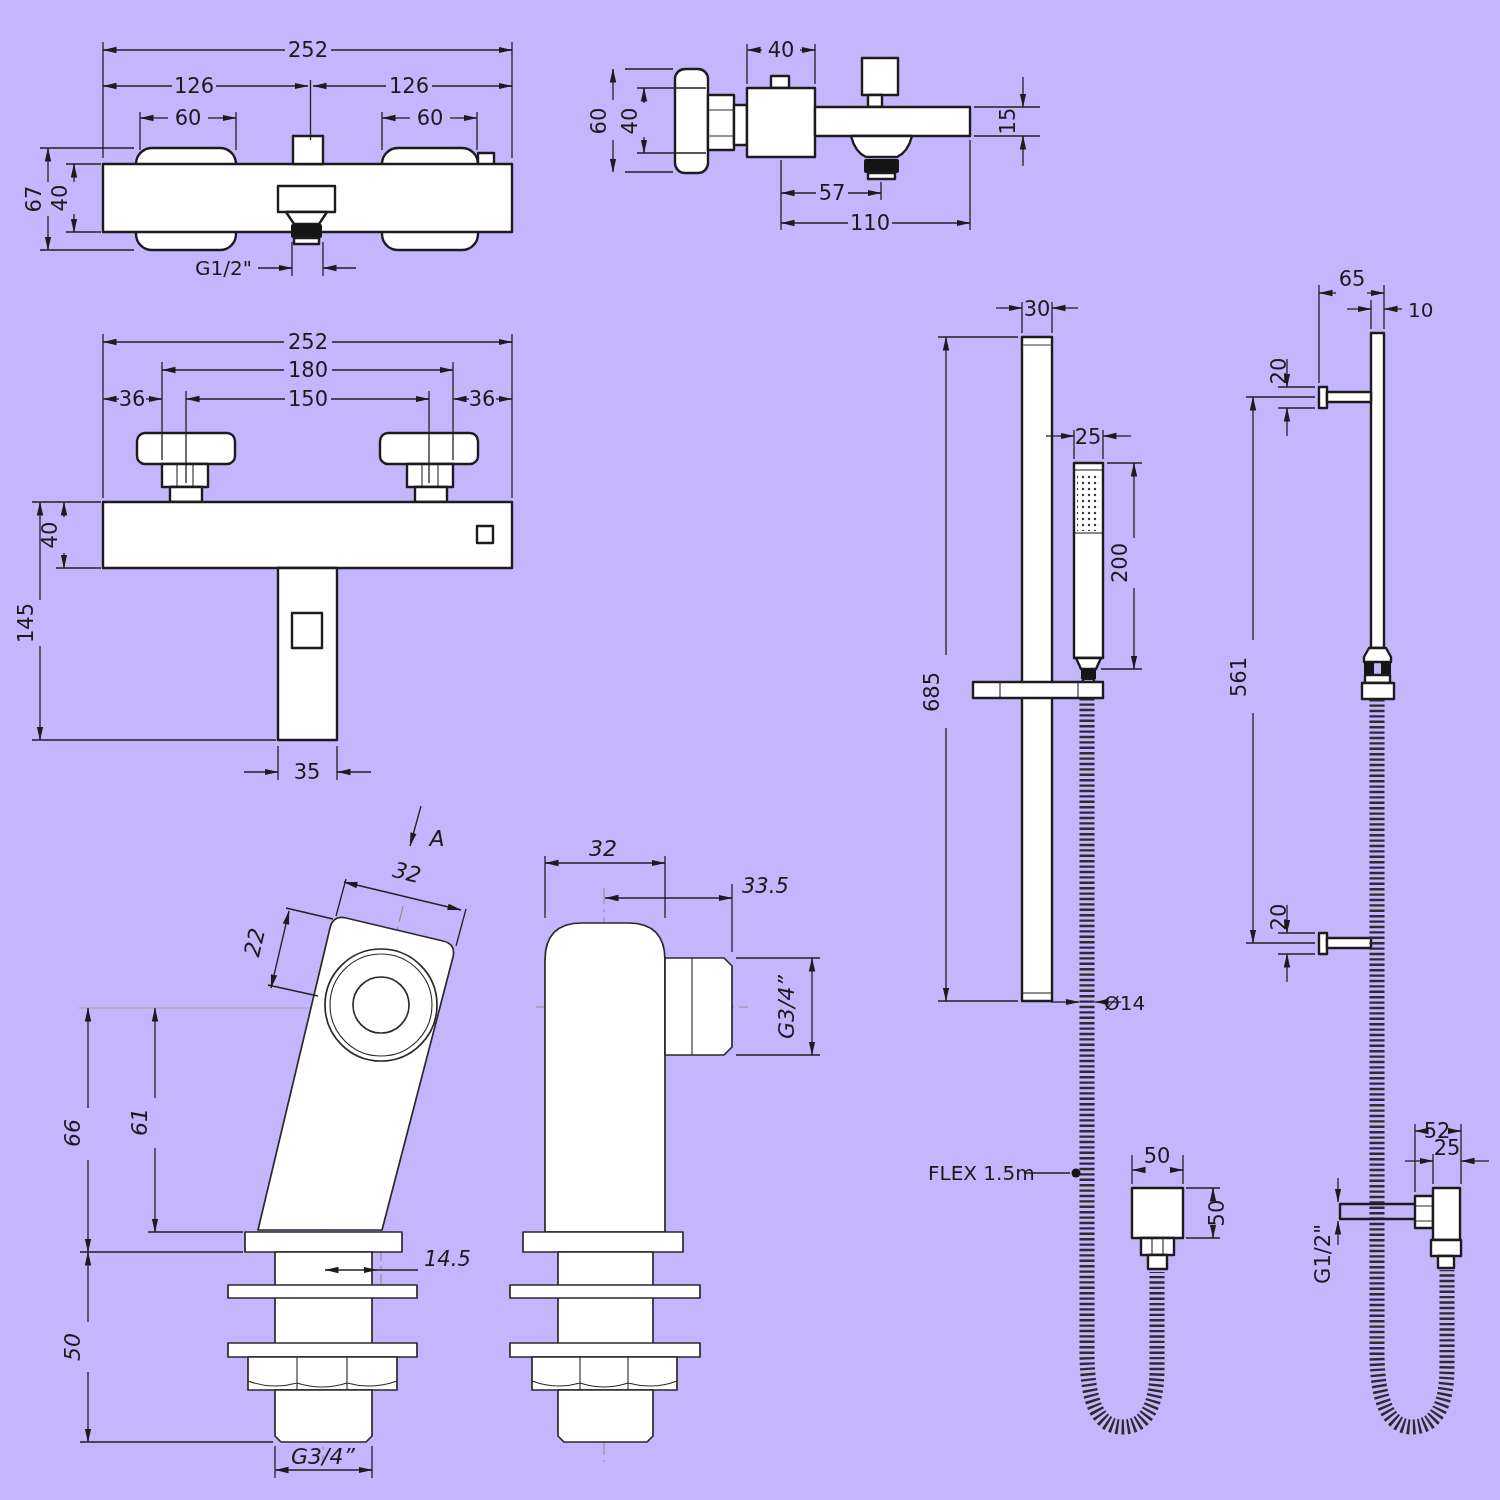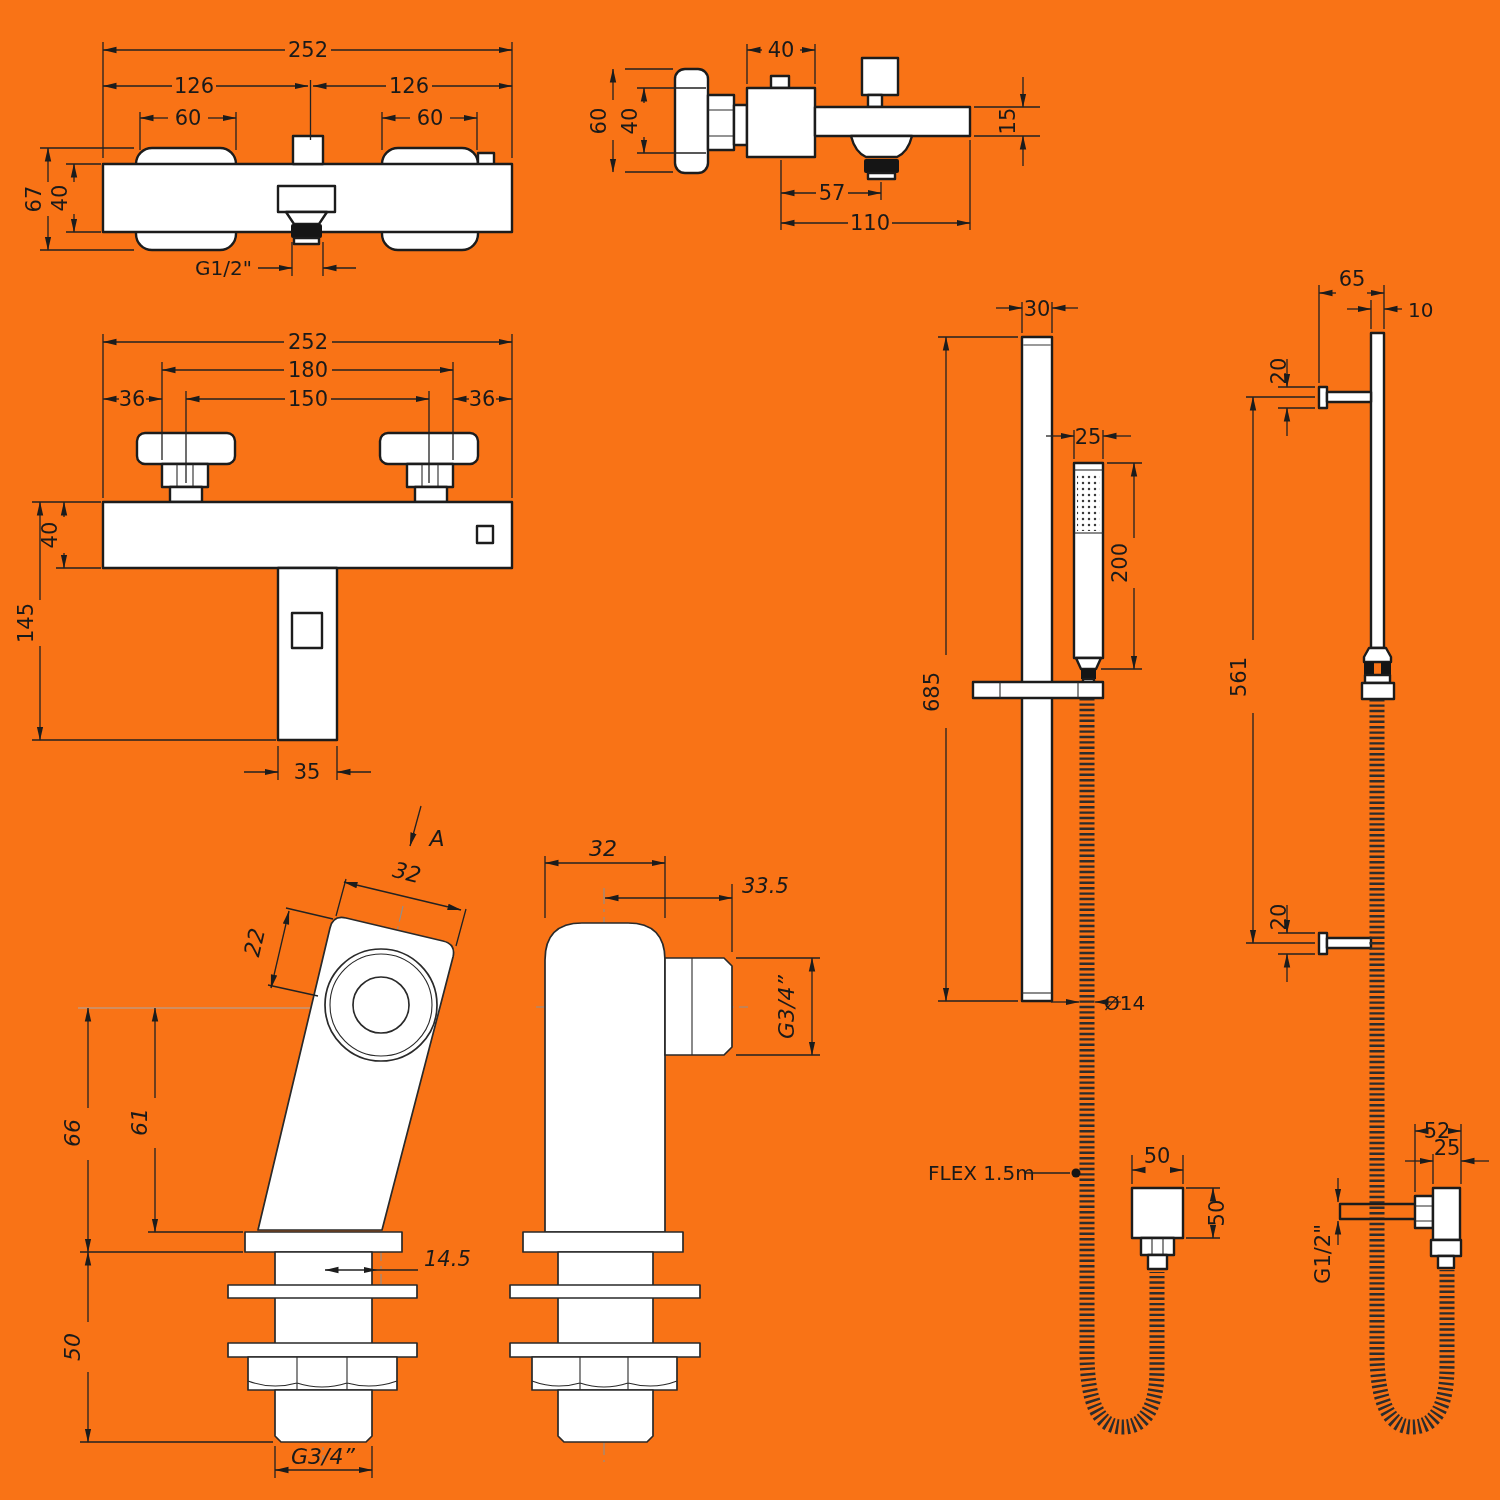--- a/index.html
+++ b/index.html
@@ -1,16 +1,16 @@
 <!DOCTYPE html>
 <html><head>
 <meta charset="utf-8">
 <style>
   html,body{margin:0;padding:0;background:#fff;}
-  .sheet{position:relative;width:1500px;height:1500px;background:#f97316;overflow:hidden;}
+  .sheet{position:relative;width:1500px;height:1500px;background:#c4b5fd;overflow:hidden;}
   svg{display:block;}
   
   .ol{fill:none;stroke:#1c1c1c;stroke-width:2.4;stroke-linejoin:round;stroke-linecap:round;}
   .olf{fill:#ffffff;stroke:#1c1c1c;stroke-width:2.4;stroke-linejoin:round;}
   .ol2f{fill:#ffffff;stroke:#2a2a2a;stroke-width:1.7;stroke-linejoin:round;}
   .thin{fill:none;stroke:#2a2a2a;stroke-width:1.1;}
   
   .dl{fill:none;stroke:#222;stroke-width:1.3;}
   .dlg{fill:none;stroke:#aaa;stroke-width:1.2;}
   .cl{fill:none;stroke:#8f8f8f;stroke-width:1.1;stroke-dasharray:16 5 3 5;}

